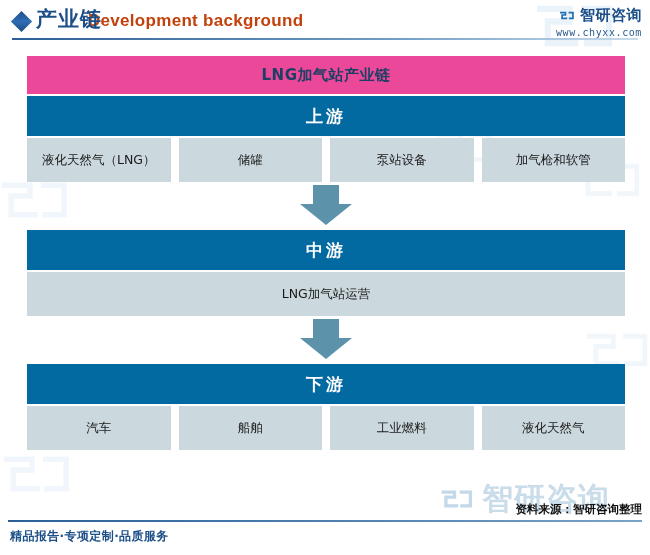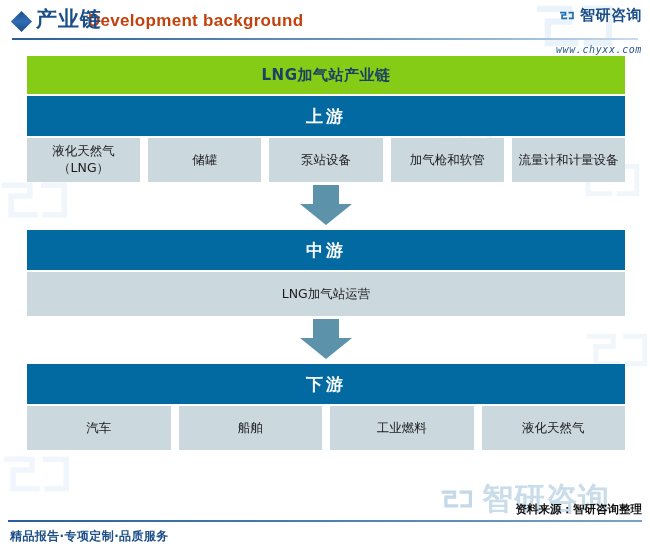--- a/index.html
+++ b/index.html
@@ -90,34 +90,33 @@
     font-weight: bold;
     color: #1c4e88;
     font-family: "DejaVu Sans", sans-serif;
     letter-spacing: .5px;
   }
   .brand-url {
     font-size: 10px;
     color: #2d5c90;
     font-family: "DejaVu Sans Mono", monospace;
     letter-spacing: .6px;
-    margin-top: 19px;
-    font-style: italic;
+    margin-top: 2px;
   }
 
   
   .chart {
     position: absolute;
     left: 27px; top: 56px;
     width: 598px;
     z-index: 2;
   }
   .chart-title {
     height: 38px;
-    background: #84cc16;
+    background: #ec4899;
     display: flex;
     align-items: center;
     justify-content: center;
     color: #1c3f63;
     font-size: 15px;
     font-weight: bold;
     font-family: "DejaVu Sans", sans-serif;
     letter-spacing: .5px;
   }
   .tier-header {
@@ -308,21 +307,20 @@
 <div class="chart">
 
   <div class="chart-title">LNG加气站产业链</div>
 
   <div class="tier-header">上游</div>
   <div class="tier-items">
     <div class="tier-item">液化天然气（LNG）</div>
     <div class="tier-item">储罐</div>
     <div class="tier-item">泵站设备</div>
     <div class="tier-item">加气枪和软管</div>
-    <div class="tier-item">流量计和计量设备</div>
   </div>
 
   <div class="arrow-wrap">
     <div class="arrow-down">
       <div class="arrow-stem"></div>
       <div class="arrow-head"></div>
     </div>
   </div>
 
   <div class="tier-header">中游</div>

